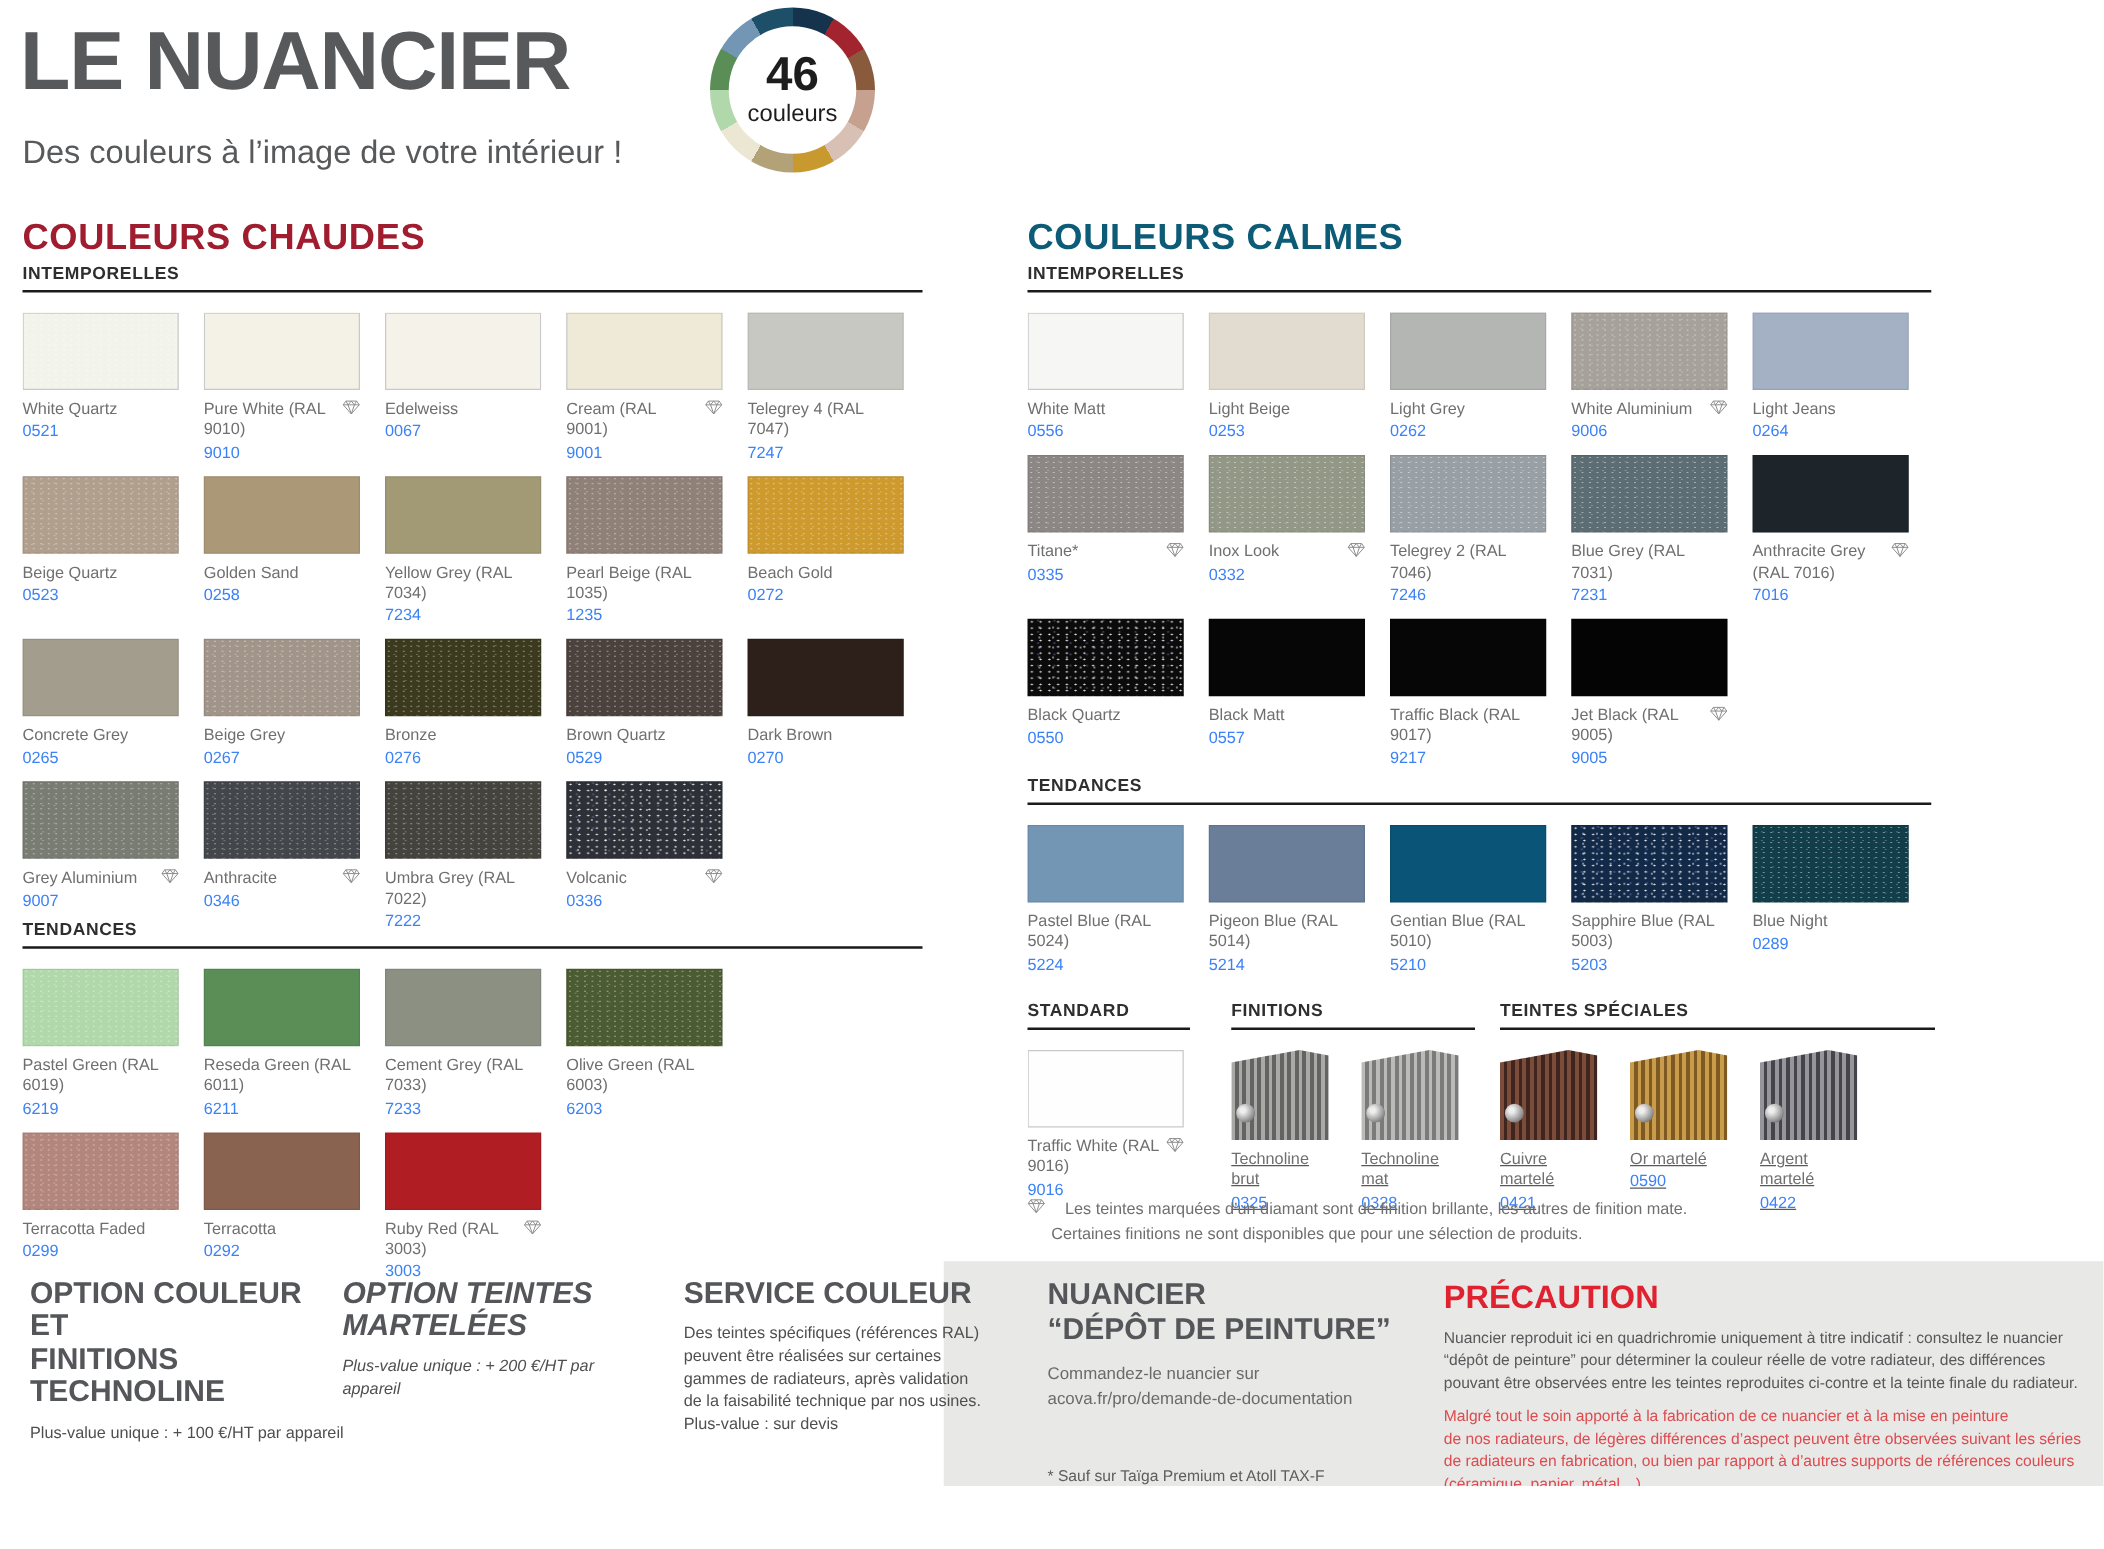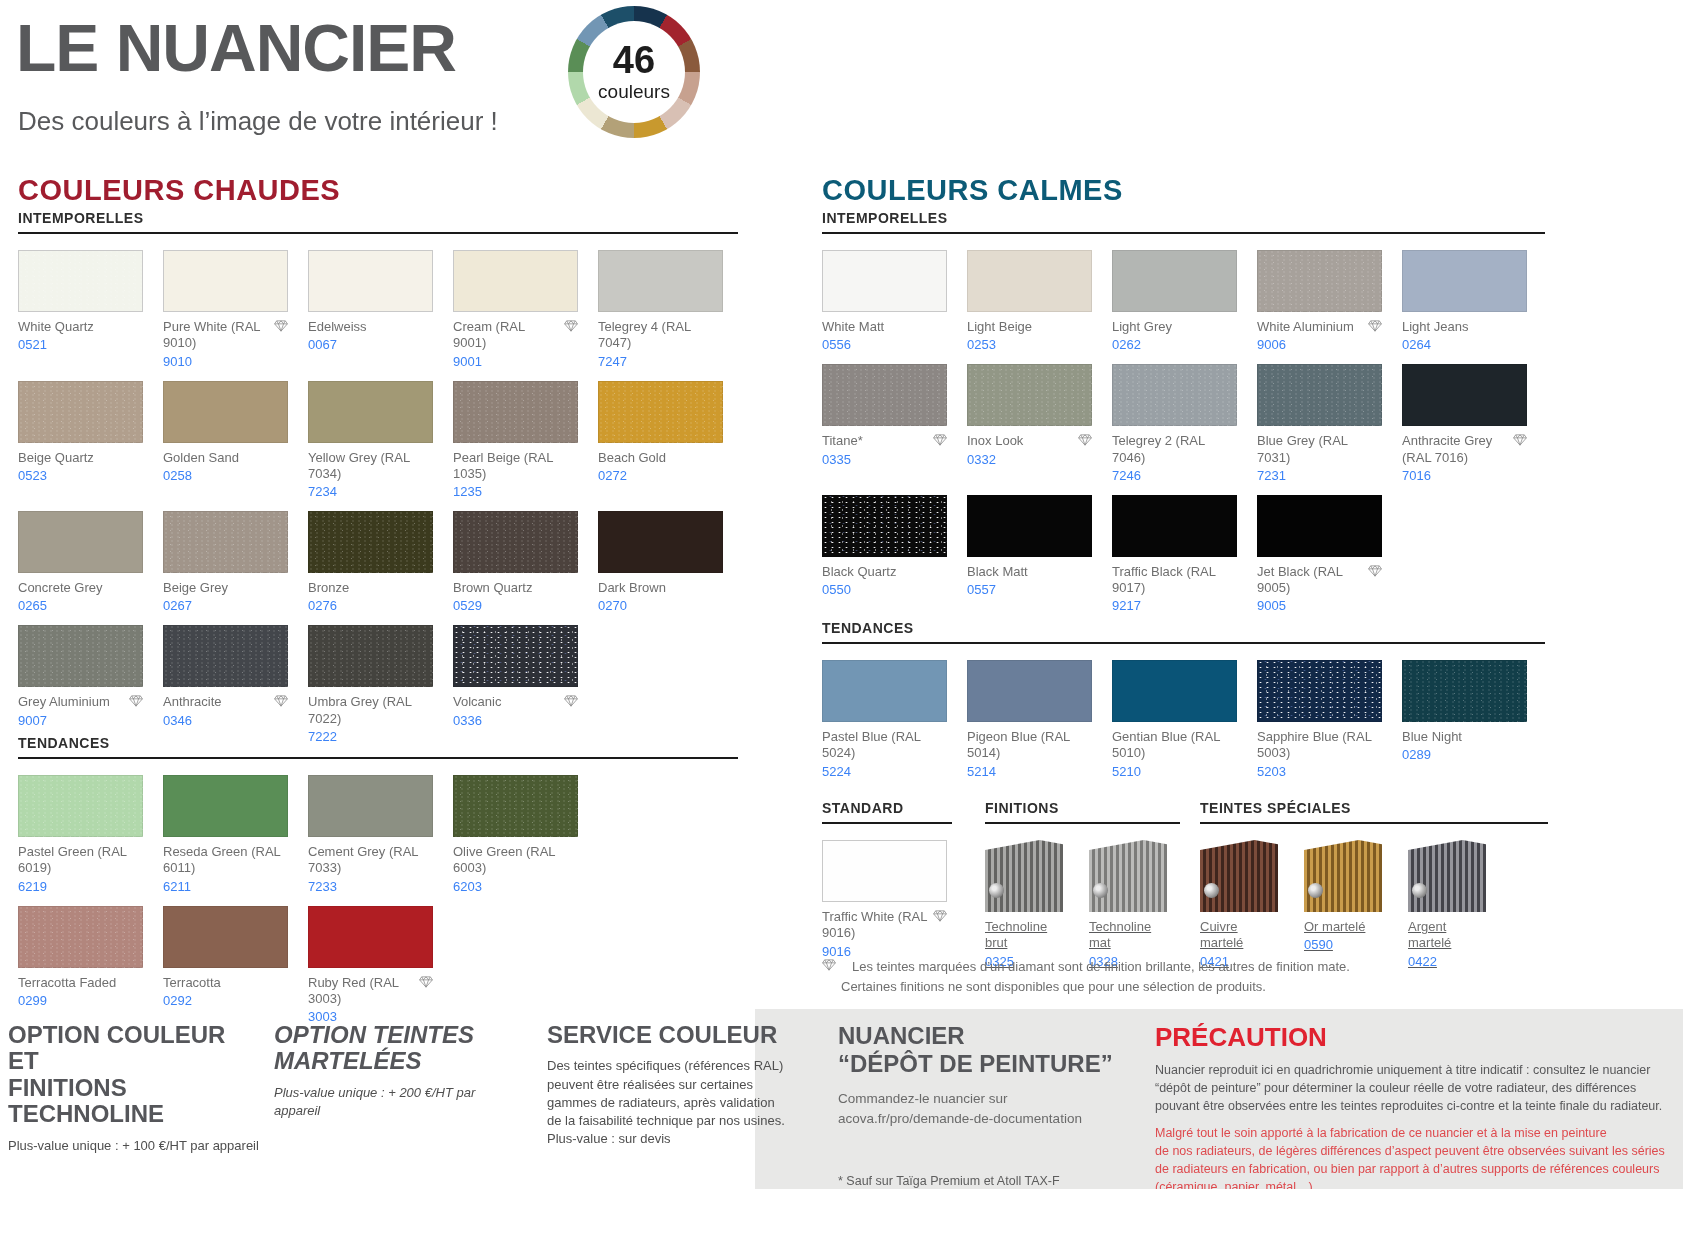--- a/index.html
+++ b/index.html
@@ -57,21 +57,21 @@
   .chip-bordered{box-shadow:inset 0 0 0 1px #c9c9c9;}
 
   
   .note{position:absolute;left:822px;top:957px;font-size:13px;color:#6F6F6F;line-height:1.55;}
   .note-l1{display:flex;align-items:flex-start;gap:16px;}
   .note-l2{margin-left:19px;}
 
   
   .gray-panel{position:absolute;left:755px;top:1009px;right:0;bottom:0;background:#E8E8E7;}
   .opt{position:absolute;top:1022px;}
-  .opt-1{left:8px;width:252px;}
+  .opt-1{left:24px;width:252px;}
   .opt-2{left:274px;width:230px;font-style:italic;}
   .opt-3{left:547px;width:240px;}
   .opt-title{font-size:24px;font-weight:700;color:#55565A;line-height:1.1;white-space:pre-line;}
   .opt-text{font-size:13px;color:#4f4f4f;margin-top:9px;white-space:pre-line;line-height:1.4;}
   .depot{position:absolute;left:838px;top:1022px;width:300px;}
   .depot-title{font-size:24px;font-weight:700;color:#55565A;line-height:1.15;white-space:pre-line;}
   .depot-text{font-size:13.5px;color:#6a6a6a;margin-top:12px;white-space:pre-line;line-height:1.5;}
   .depot-foot{font-size:12.5px;color:#5d5d5d;margin-top:44px;}
   .precaution{position:absolute;left:1155px;top:1022px;width:510px;}
   .prec-title{font-size:26px;font-weight:700;color:#E02230;}

